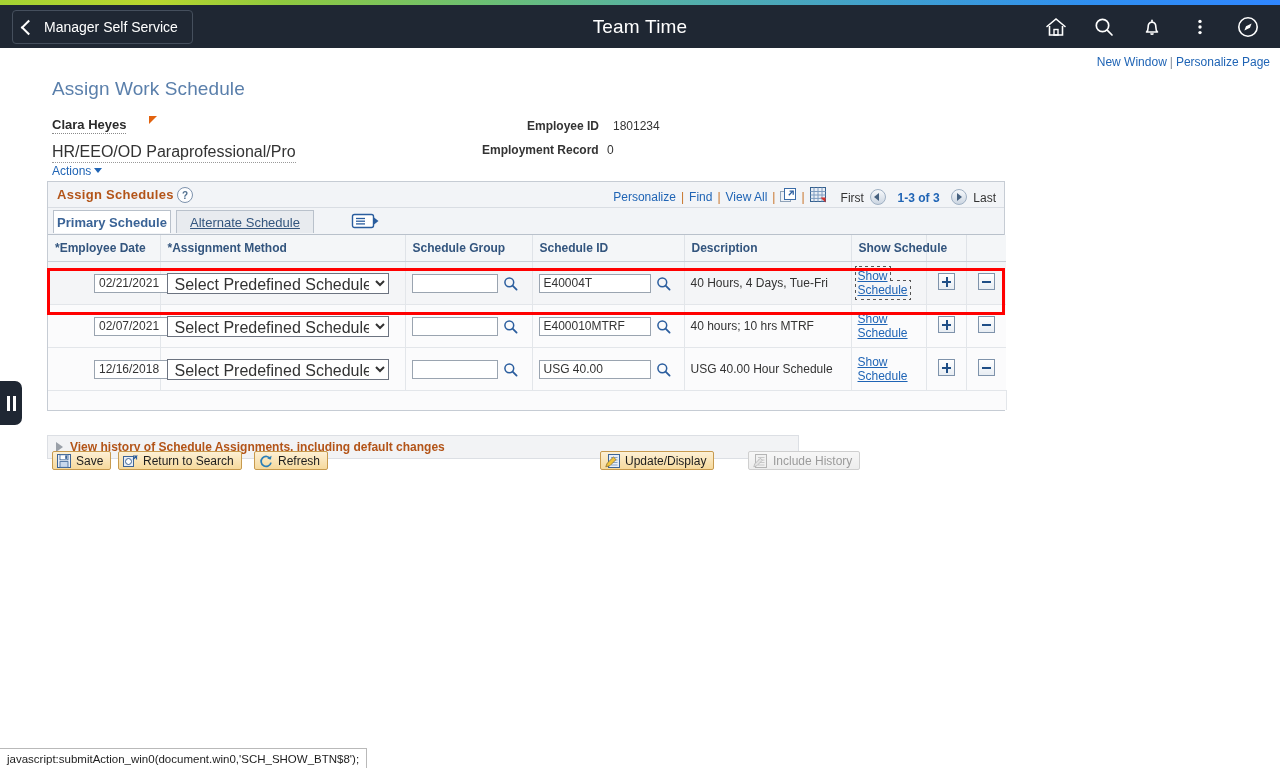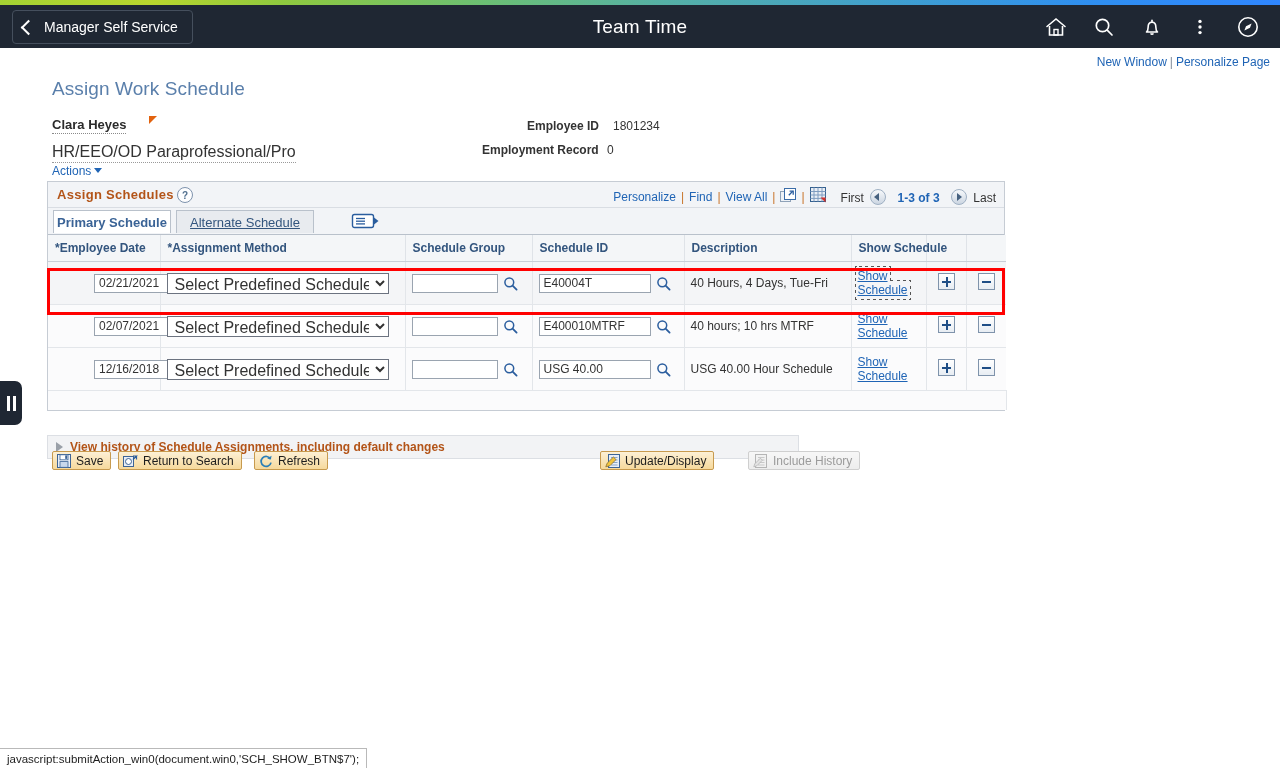--- a/index.html
+++ b/index.html
@@ -675,14 +675,14 @@
           <line x1="5" y1="8.5" x2="11.5" y2="8.5"></line>
           <line x1="5" y1="11" x2="11.5" y2="11"></line>
         </g>
         <path d="M0.8 12.8 1.8 9.8 7.4 4.2 9.4 6.2 3.8 11.8z" fill="#e3e3e3" stroke="#b5b5b5" stroke-width="0.8"></path>
       </svg>
   </span>
   <span>Include History</span>
 </div>
 
 <div class="statusbar">
-  <span>javascript:submitAction_win0(document.win0,'SCH_SHOW_BTN$7');</span>
+  <span>javascript:submitAction_win0(document.win0,'SCH_SHOW_BTN$8');</span>
 </div>
 
 </body></html>

